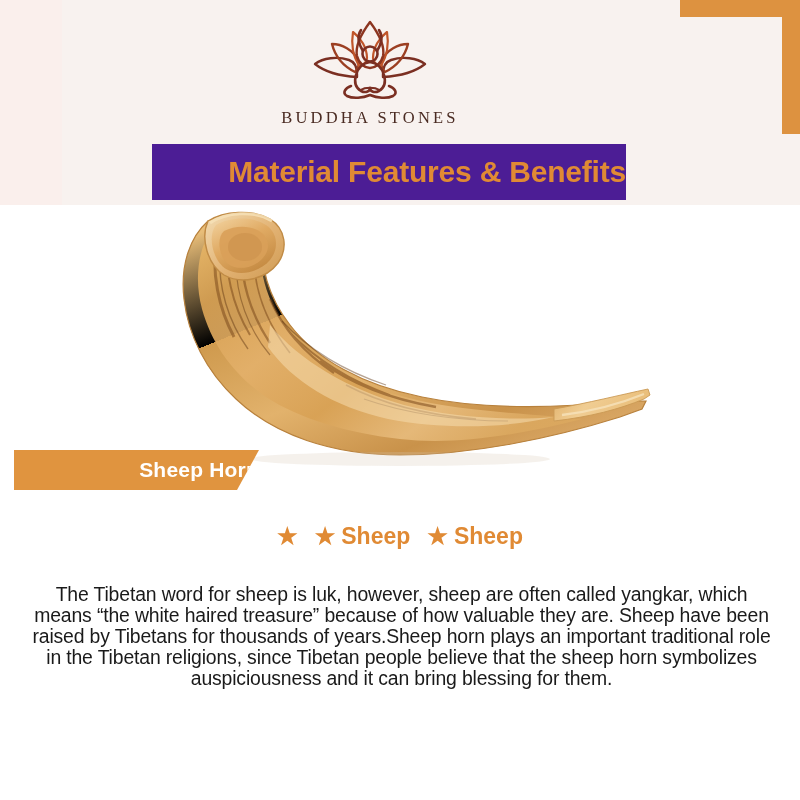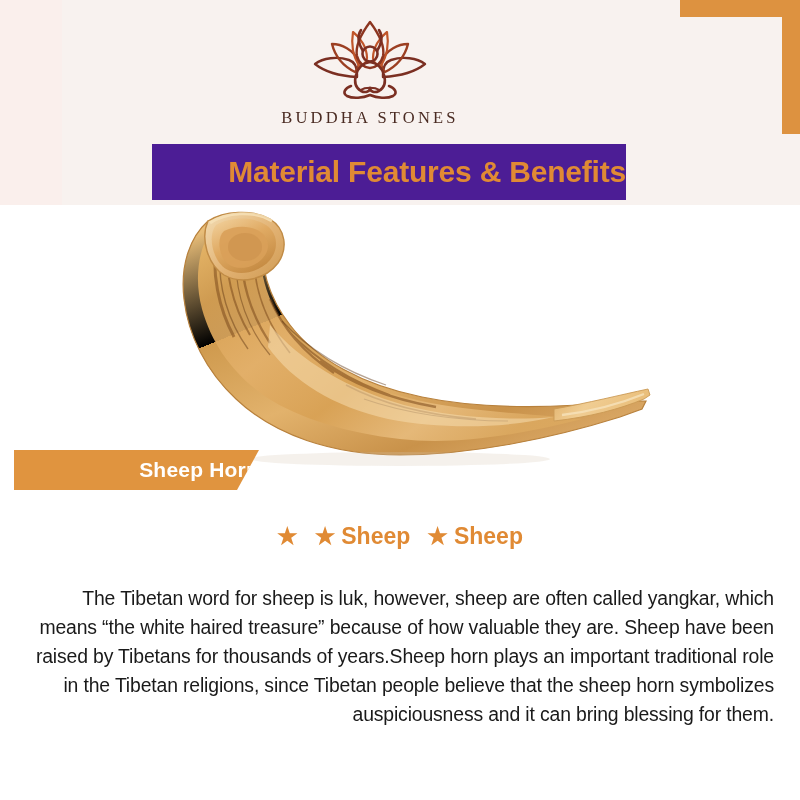--- a/index.html
+++ b/index.html
@@ -193,25 +193,25 @@
     line-height: 1;
     color: #e08a34;
   }
 
   .paragraph {
     position: absolute;
     left: 29px;
     top: 55px;
     width: 745px;
     font-size: 19.4px;
-    line-height: 29px;
+    line-height: 21px;
     color: #1a1a1a;
     font-weight: 500;
     letter-spacing: -0.15px;
-    text-align: right;
+    text-align: center;
   }
 </style>
 </head>
 <body>
 
 <div id="page">
 
   <div class="header-band">
     <div class="header-inner"></div>
   </div>

